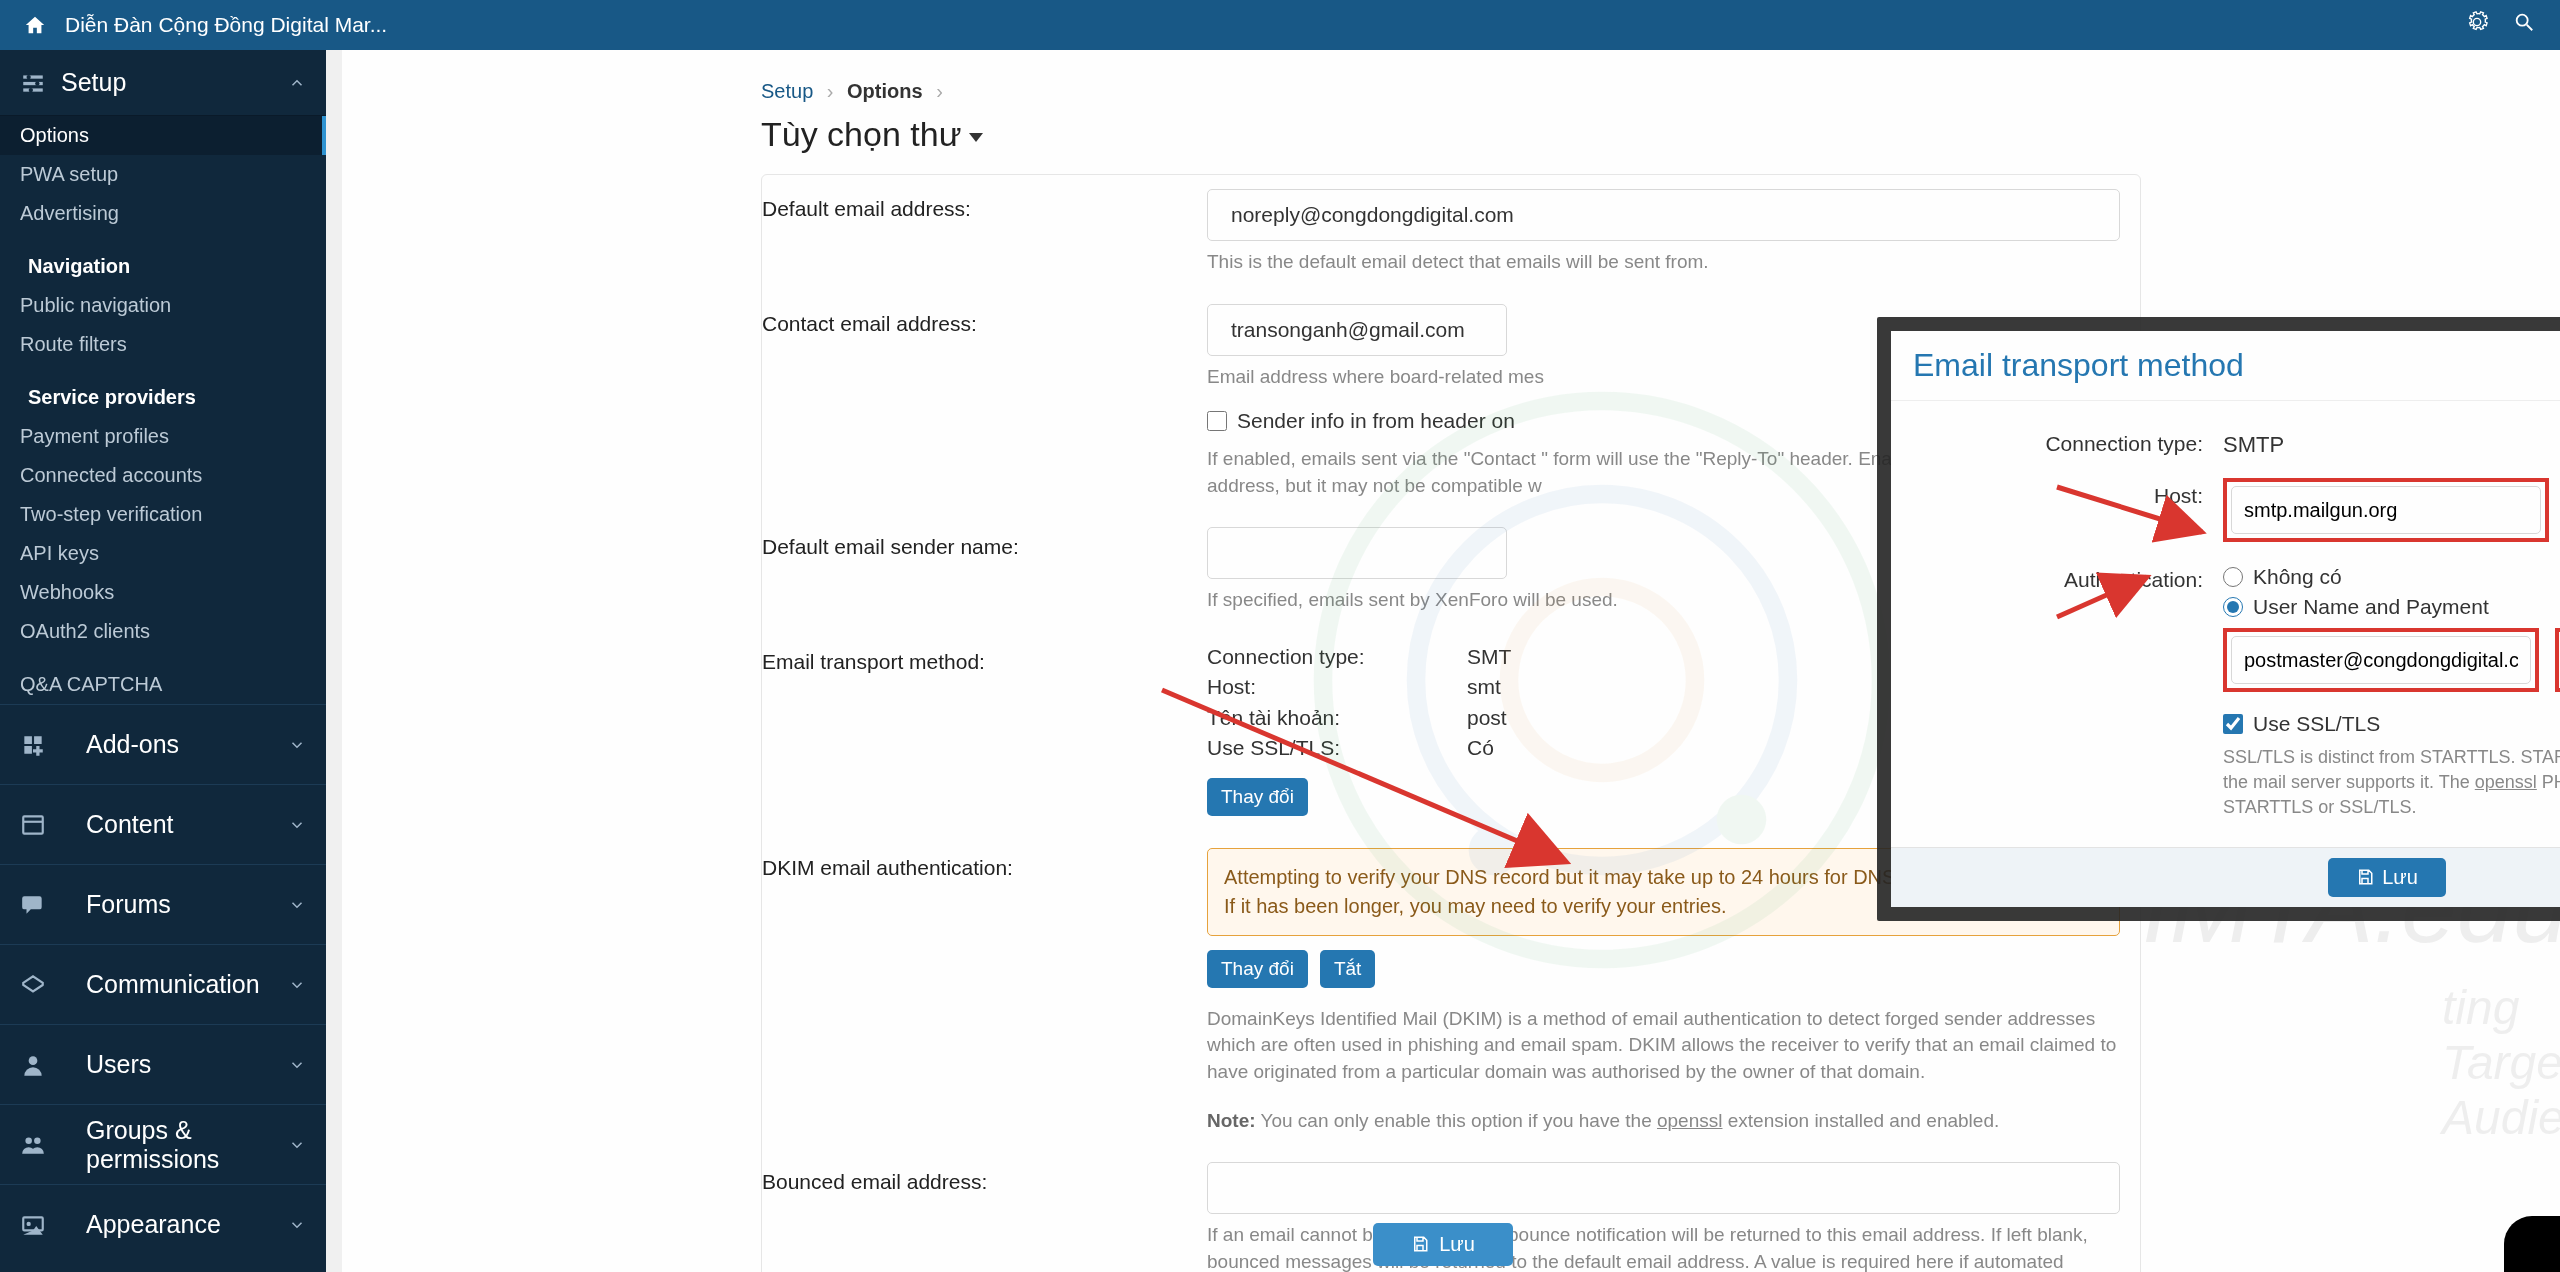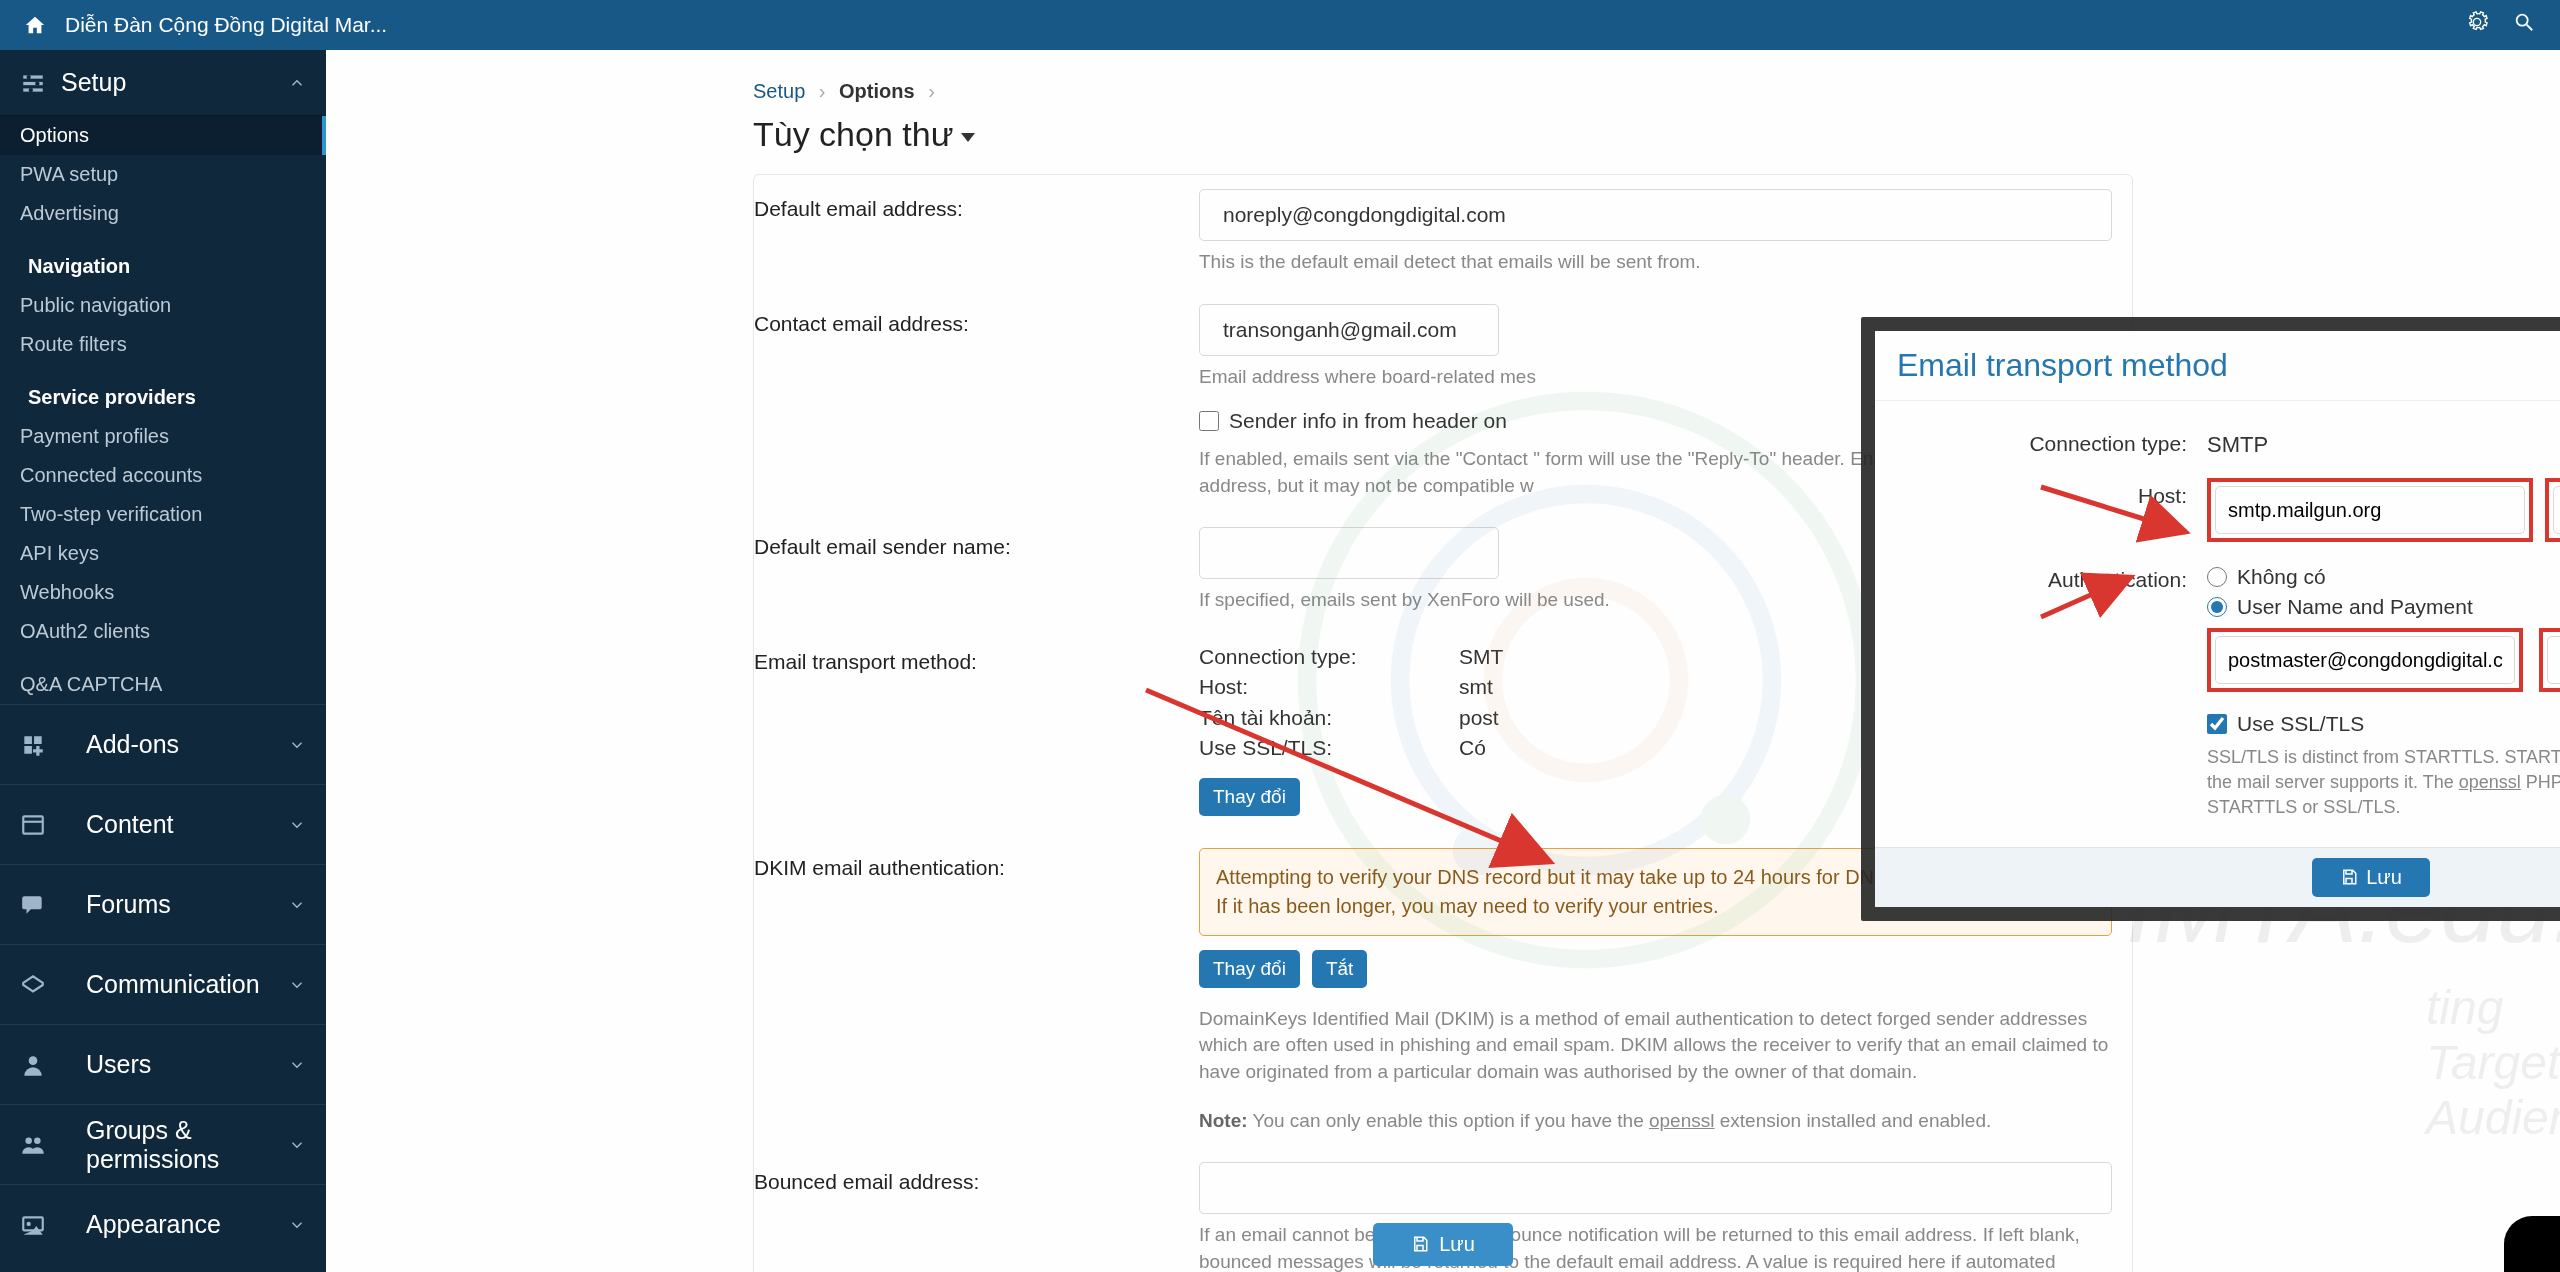--- a/index.html
+++ b/index.html
@@ -5,21 +5,21 @@
 * { margin:0; padding:0; box-sizing:border-box; font-family:"Segoe UI",Arial,sans-serif; }
 html,body { width:2560px; height:1272px; overflow:hidden; }
 body { background:#f0f0f0; color:#333; font-size:22px; }
 
 .topbar { height:50px; background:#185886; color:#fff; display:flex; align-items:center; padding:0 15px; }
 .topbar .home { width:40px; display:flex; align-items:center; justify-content:center; }
 .topbar .title { flex:1; font-size:21px; padding-left:10px; }
 .topbar .right { display:flex; gap:25px; padding-right:10px; }
 .icon-svg { width:22px; height:22px; fill:#fff; }
 
-.shell { display:flex; height:calc(100% - 50px); }
+.shell { display:flex; height:calc(100% - 50px);gap:16px; }
 .sidebar { width:326px; background:#10283c; color:#bccad6; overflow-y:auto; flex-shrink:0; }
 .sidebar .sec-head { height:66px; display:flex; align-items:center; padding:0 20px; color:#fff; font-size:25px; border-bottom:1px solid #0a1a29; cursor:pointer; justify-content:space-between;}
 .sidebar .sec-head .hicon { width:26px; height:26px; fill:#9fb5c9; margin-right:15px; }
 .sidebar .sec-head .label { flex:1; }
 .sidebar .chev { width:18px; height:18px; fill:#9fb5c9; }
 .sidebar .item, .sidebar .subhead { display:block; padding:8px 20px; font-size:20px; color:#bccad6; text-decoration:none; }
 .sidebar .item.active { background:#0c1f30; color:#fff; border-right:4px solid #2f93d1; }
 .sidebar .subhead { color:#fff; font-weight:600; margin-top:14px;padding-left:28px; }
 .sidebar .collapsed { height:80px; display:flex; align-items:center; padding:0 20px; color:#fff; font-size:25px; border-top:1px solid #1c3b55; cursor:pointer; justify-content:space-between; }
 .sidebar .collapsed .hicon { width:26px; height:26px; fill:#9fb5c9; margin-right:15px; }

